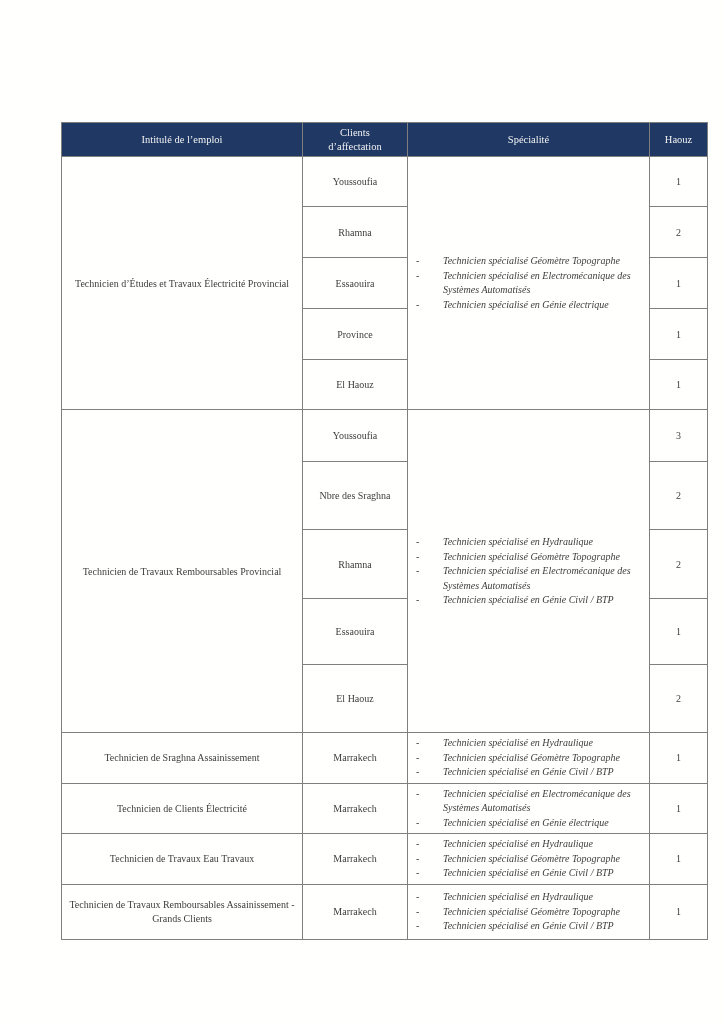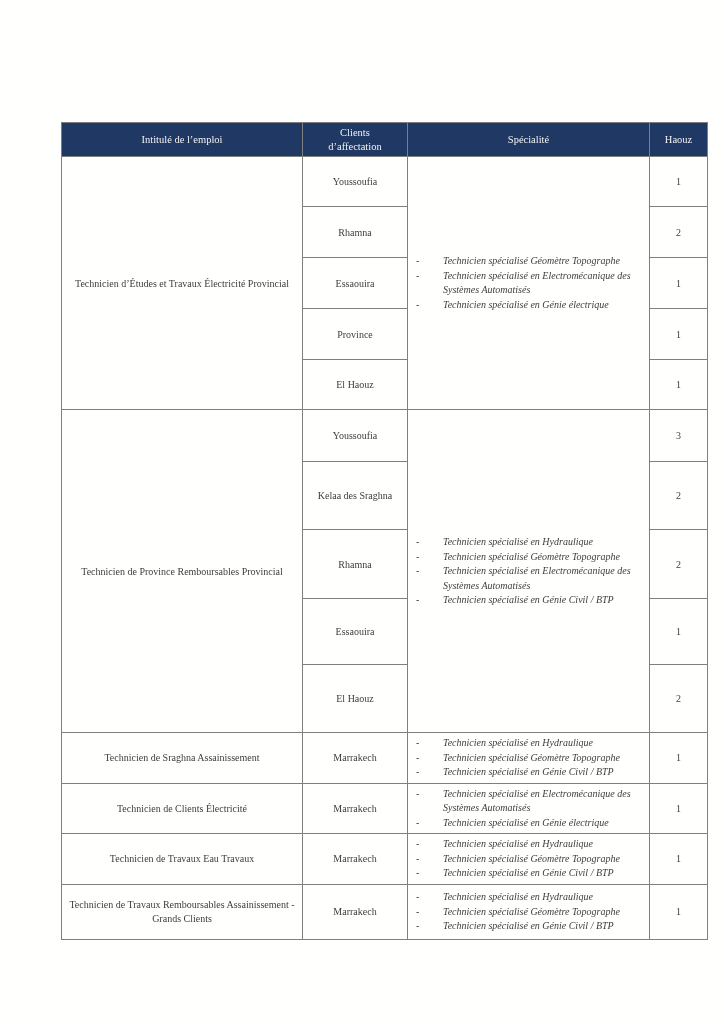--- a/index.html
+++ b/index.html
@@ -96,21 +96,21 @@
       <tr style="height:51px">
         <td>Province</td>
         <td class="cnt">1</td>
       </tr>
       <tr style="height:50px">
         <td>El Haouz</td>
         <td class="cnt">1</td>
       </tr>
 
       <tr style="height:52px">
-        <td rowspan="5">Technicien de Province Remboursables Provincial</td>
+        <td rowspan="5">Technicien de Travaux Remboursables Provincial</td>
         <td>Youssoufia</td>
         <td rowspan="5" class="spec">
           <div class="spec-item">
             <span class="dash">-</span>
             <span class="spec-text">Technicien spécialisé en Hydraulique</span>
           </div>
           <div class="spec-item">
             <span class="dash">-</span>
             <span class="spec-text">Technicien spécialisé Géomètre Topographe</span>
           </div>
@@ -119,21 +119,21 @@
             <span class="spec-text">Technicien spécialisé en Electromécanique des Systèmes Automatisés</span>
           </div>
           <div class="spec-item">
             <span class="dash">-</span>
             <span class="spec-text">Technicien spécialisé en Génie Civil / BTP</span>
           </div>
         </td>
         <td class="cnt">3</td>
       </tr>
       <tr style="height:68px">
-        <td>Kelaa des Sraghna</td>
+        <td>Nbre des Sraghna</td>
         <td class="cnt">2</td>
       </tr>
       <tr style="height:69px">
         <td>Rhamna</td>
         <td class="cnt">2</td>
       </tr>
       <tr style="height:66px">
         <td>Essaouira</td>
         <td class="cnt">1</td>
       </tr>

